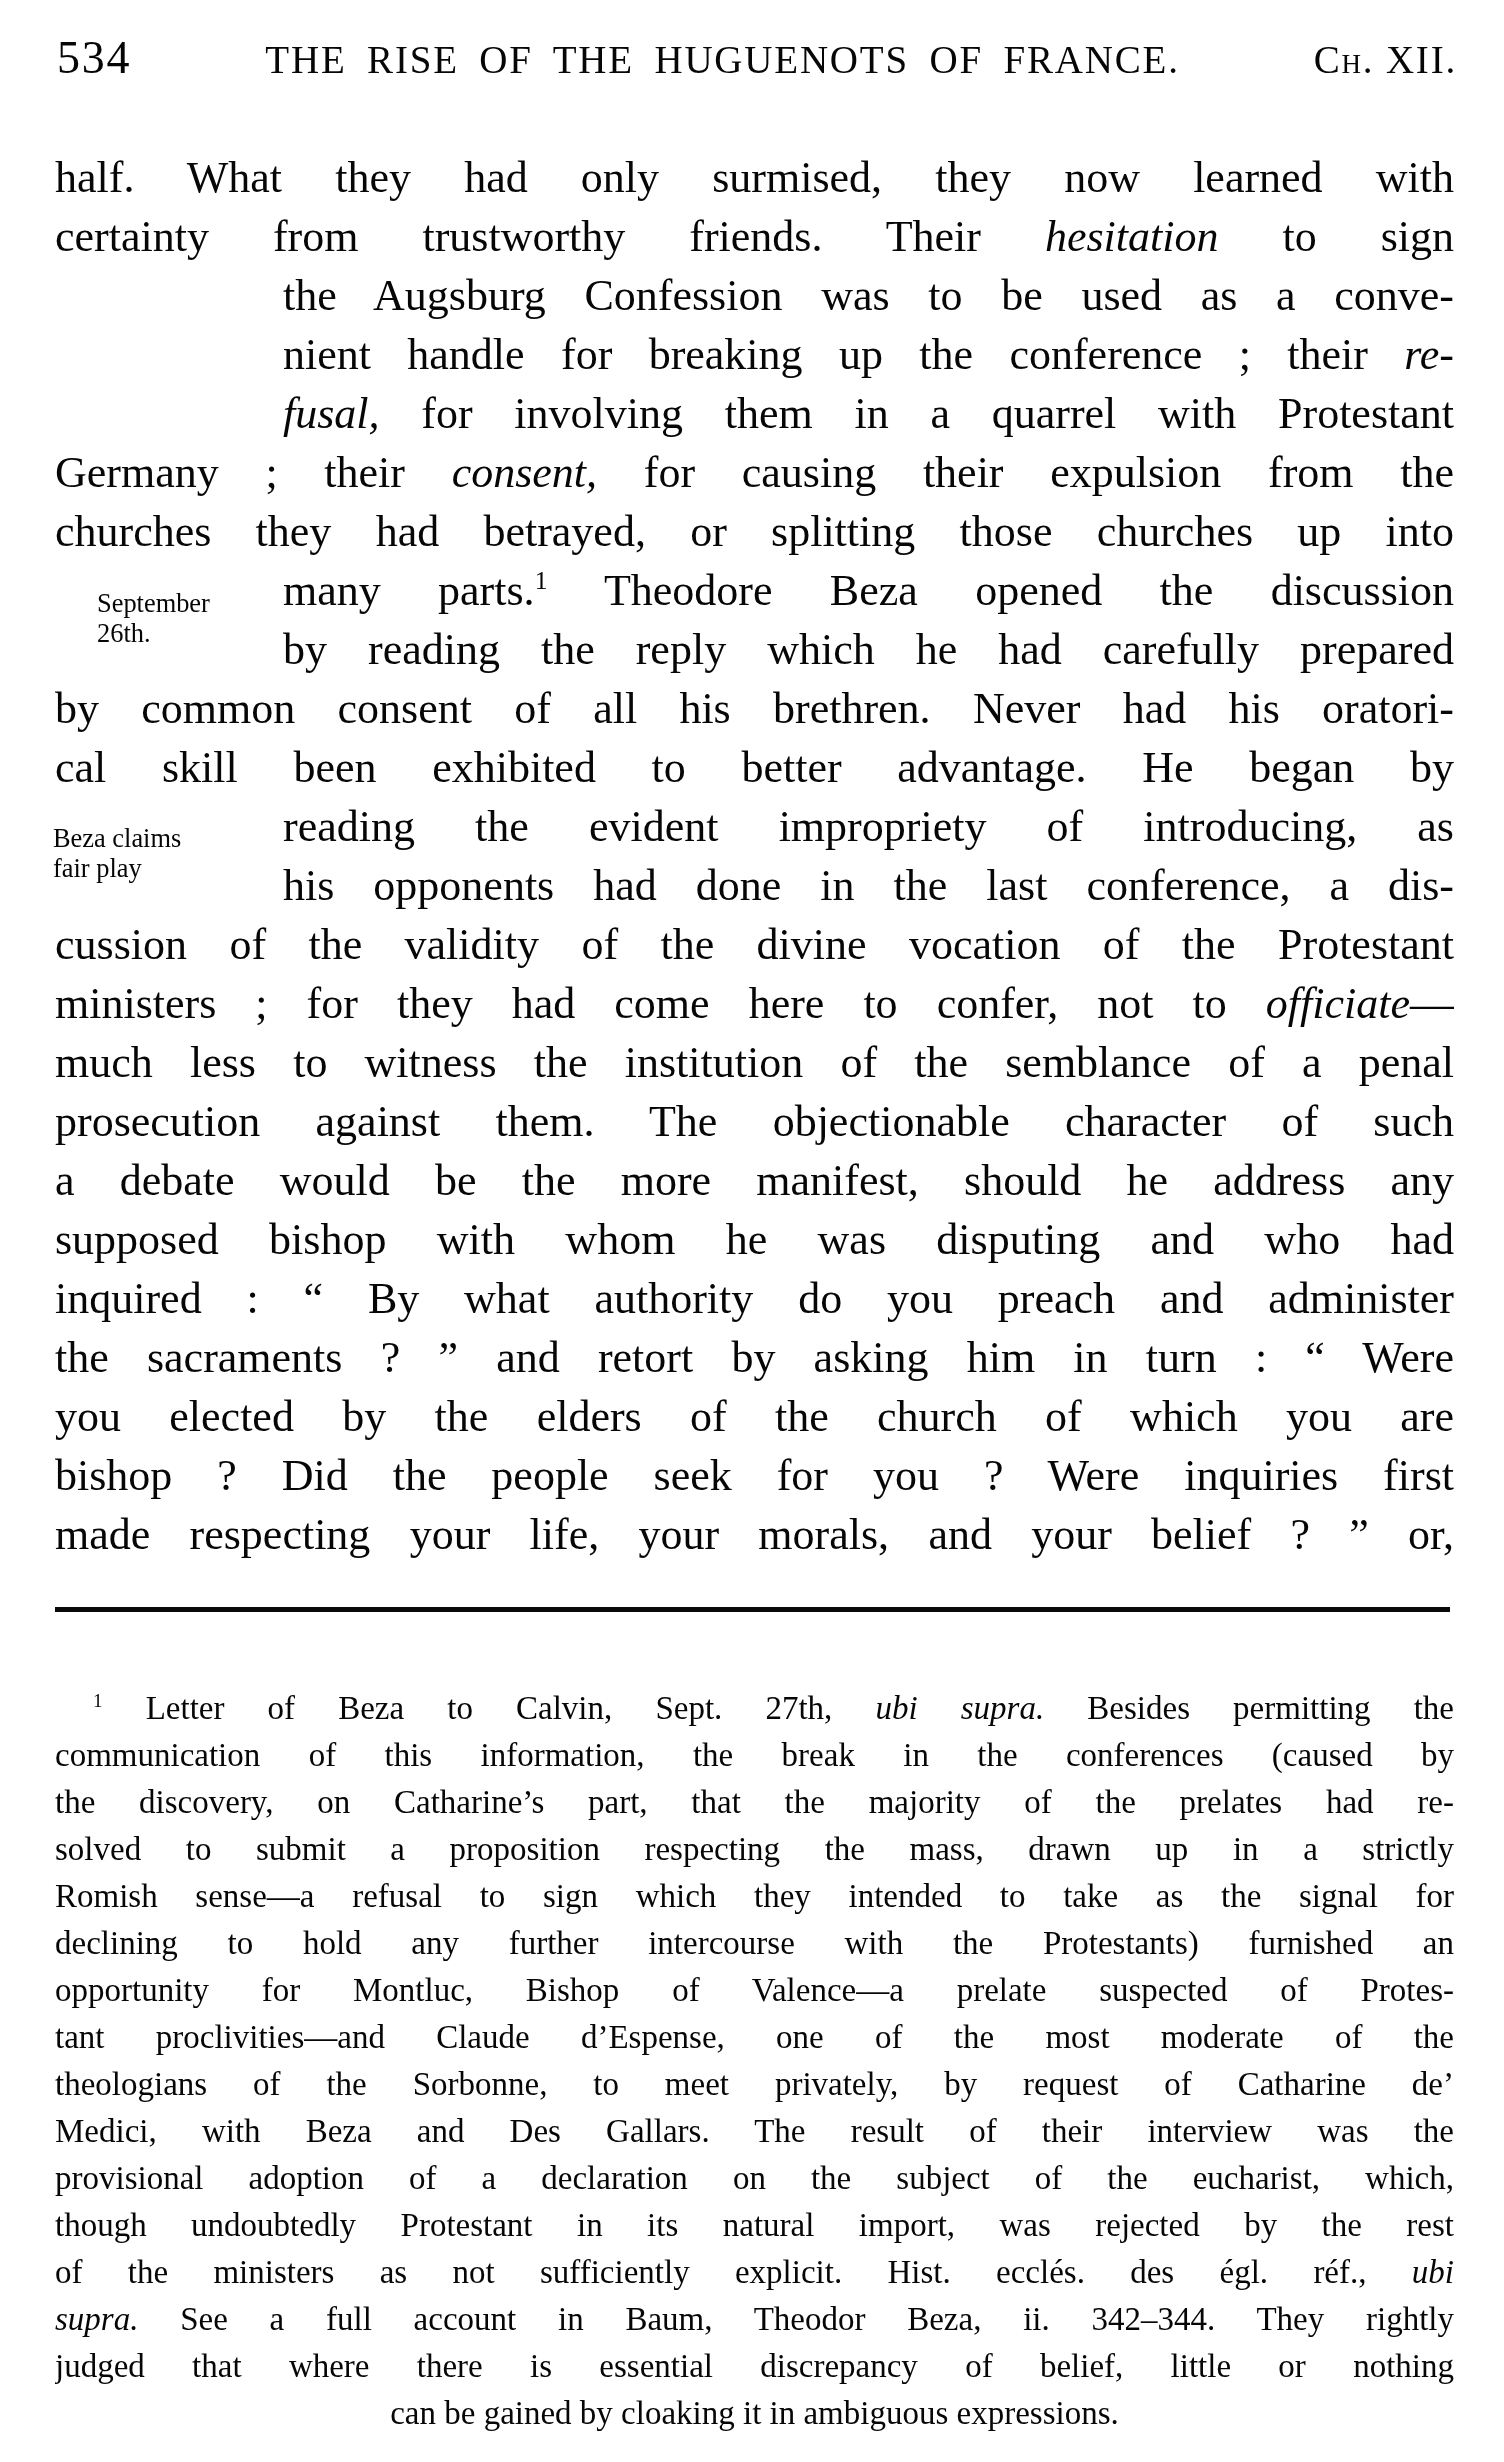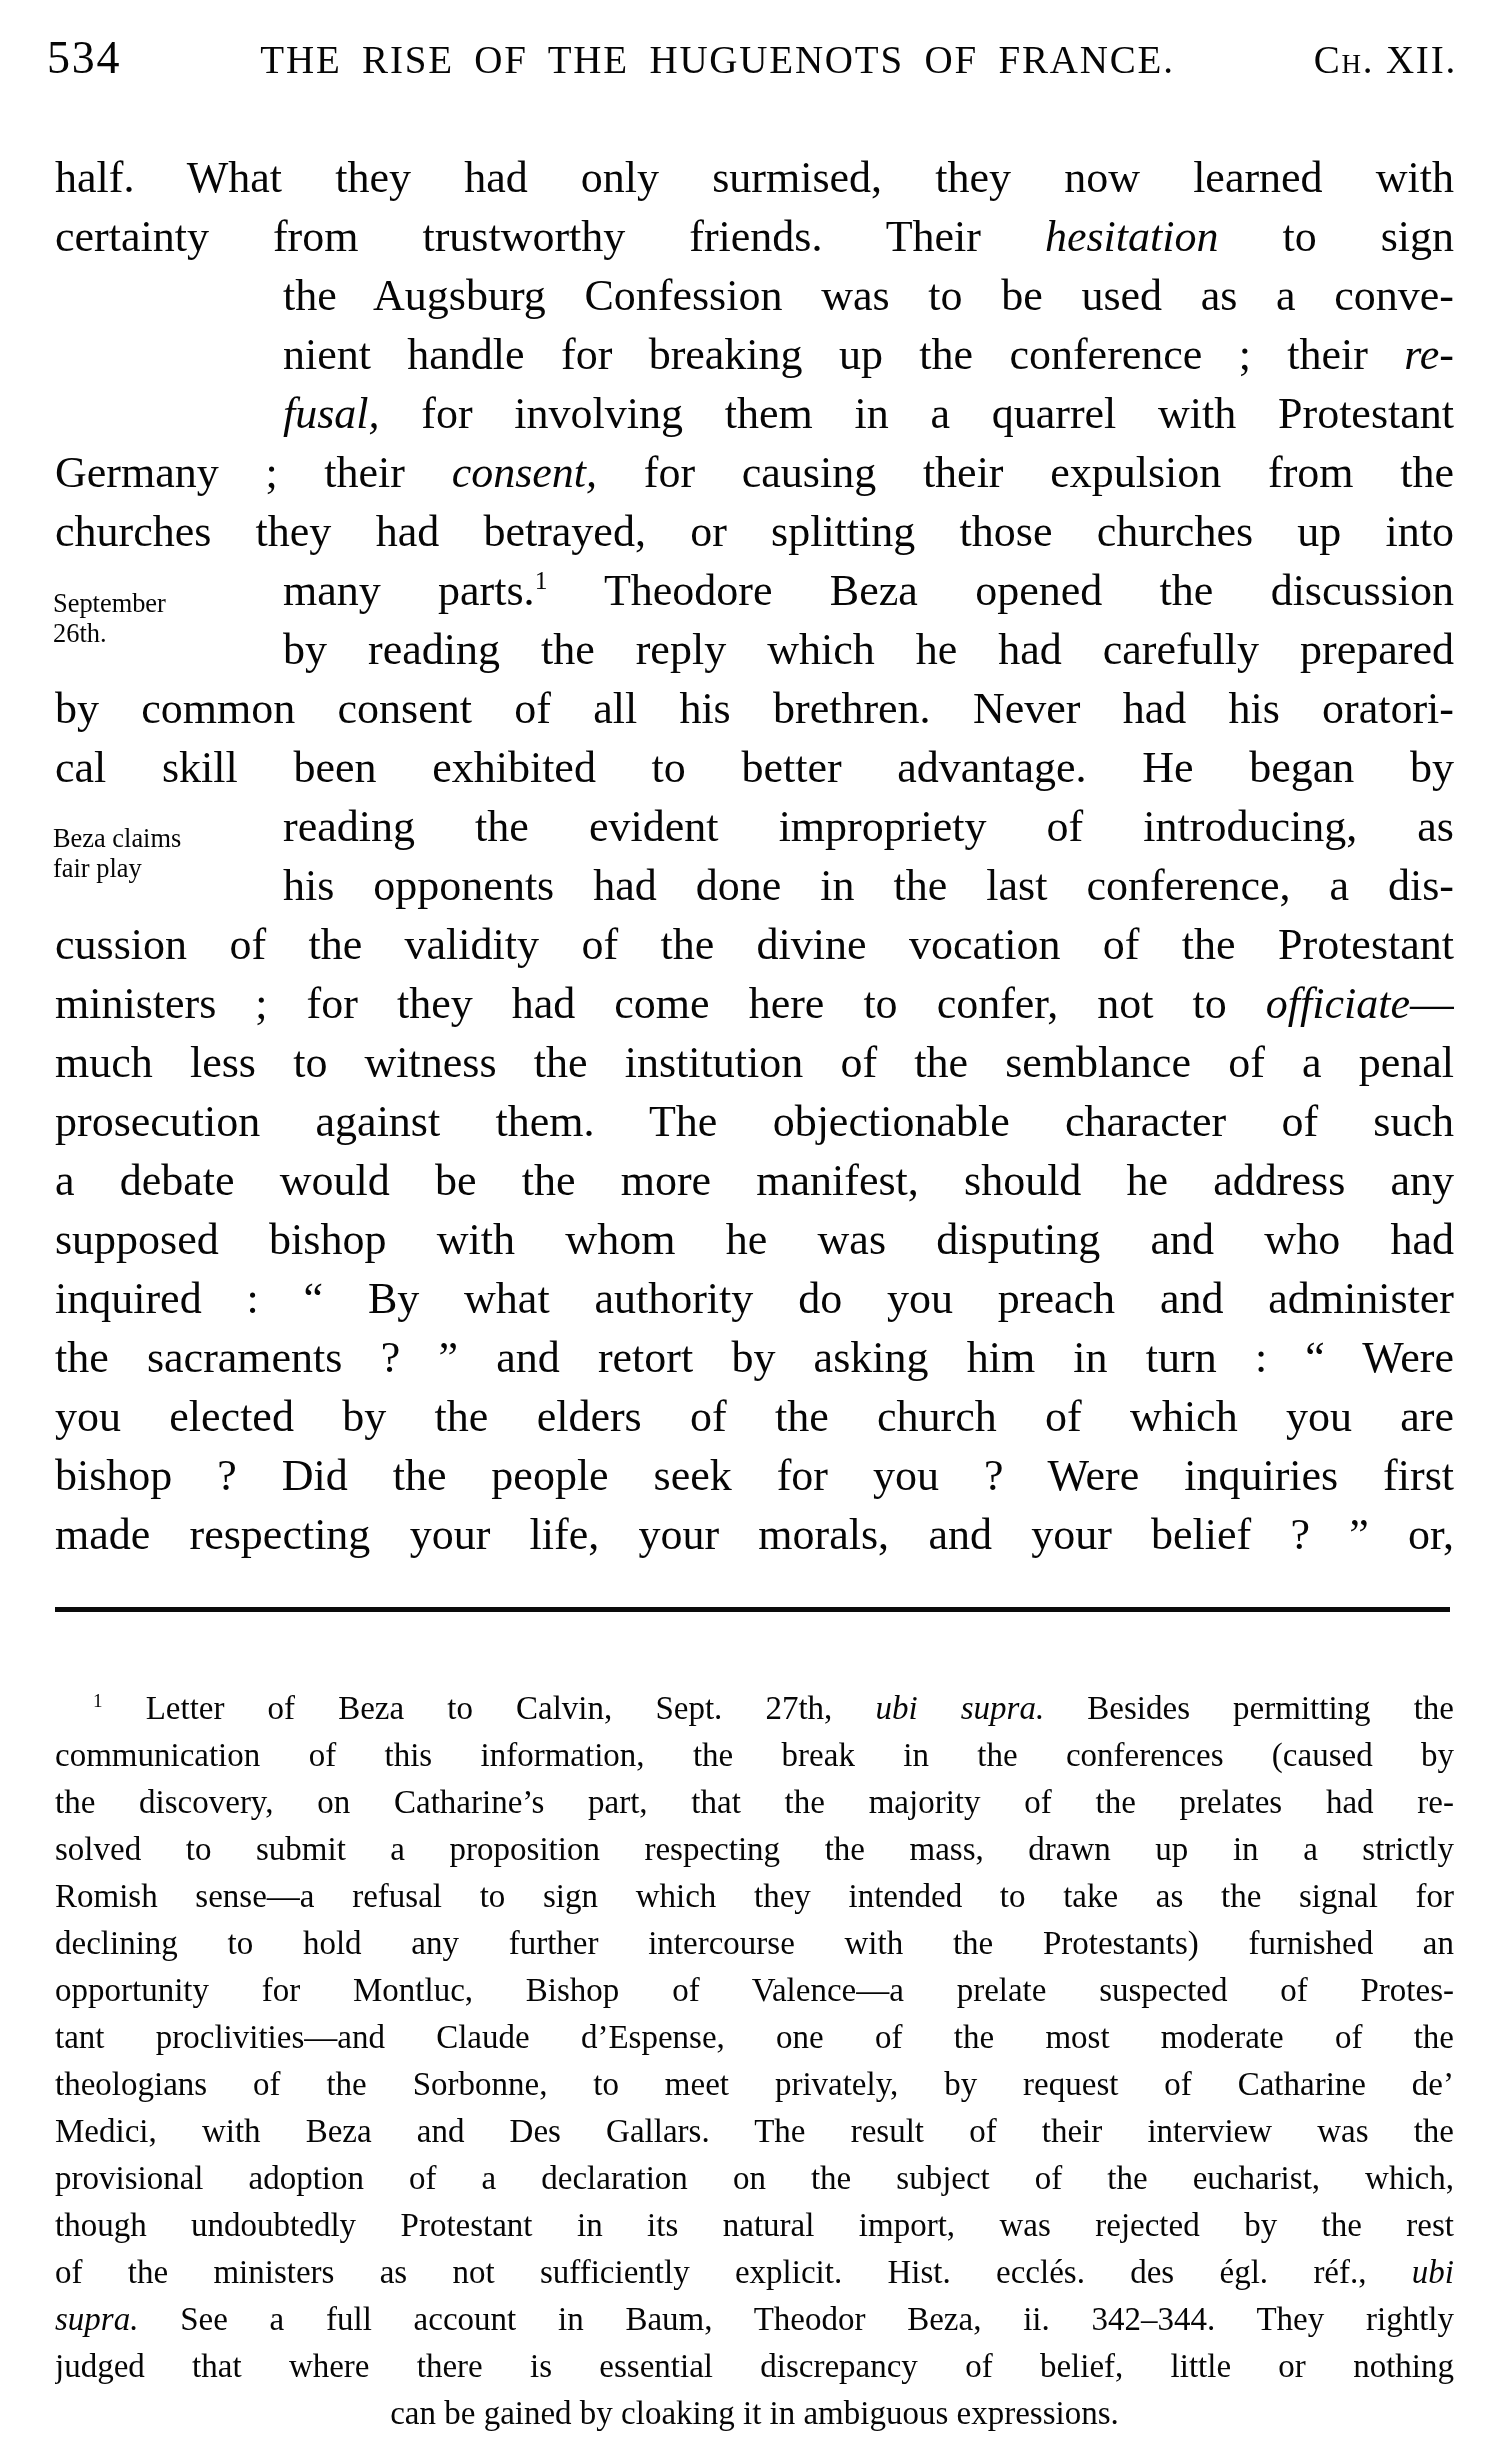--- a/index.html
+++ b/index.html
@@ -9,21 +9,21 @@
     height: 2462px;
     background: #ffffff;
     color: #060606;
     font-family: "Liberation Serif", "DejaVu Serif", serif;
     overflow: hidden;
   }
 
   
   .running-head {
     position: absolute;
-    top: 31px; left: 47px; right: 47px;
+    top: 31px; left: 57px; right: 47px;
     display: flex;
     align-items: baseline;
   }
   .page-num { font-size: 46px; letter-spacing: 1.8px; }
   .head-title {
     flex: 1;
     text-align: center;
     font-size: 39px;
     letter-spacing: 1.8px;
     word-spacing: 9px;
@@ -38,21 +38,21 @@
 
   
   .sidenote {
     position: absolute;
     left: 53px;
     width: 223px;
     font-size: 26.4px;
     line-height: 30px;
   }
   .sn-1 { top: 281px; }
-  .sn-2 { top: 588px; }
+  .sn-2 { top: 588px; margin-left: 44px; }
   .sn-3 { top: 823px; }
 
   
   .body-text {
     position: absolute;
     left: 55px; top: 148px;
     width: 1399px;
     font-size: 44px;
   }
   .body-text .line { height: 59px; line-height: 59px; }

